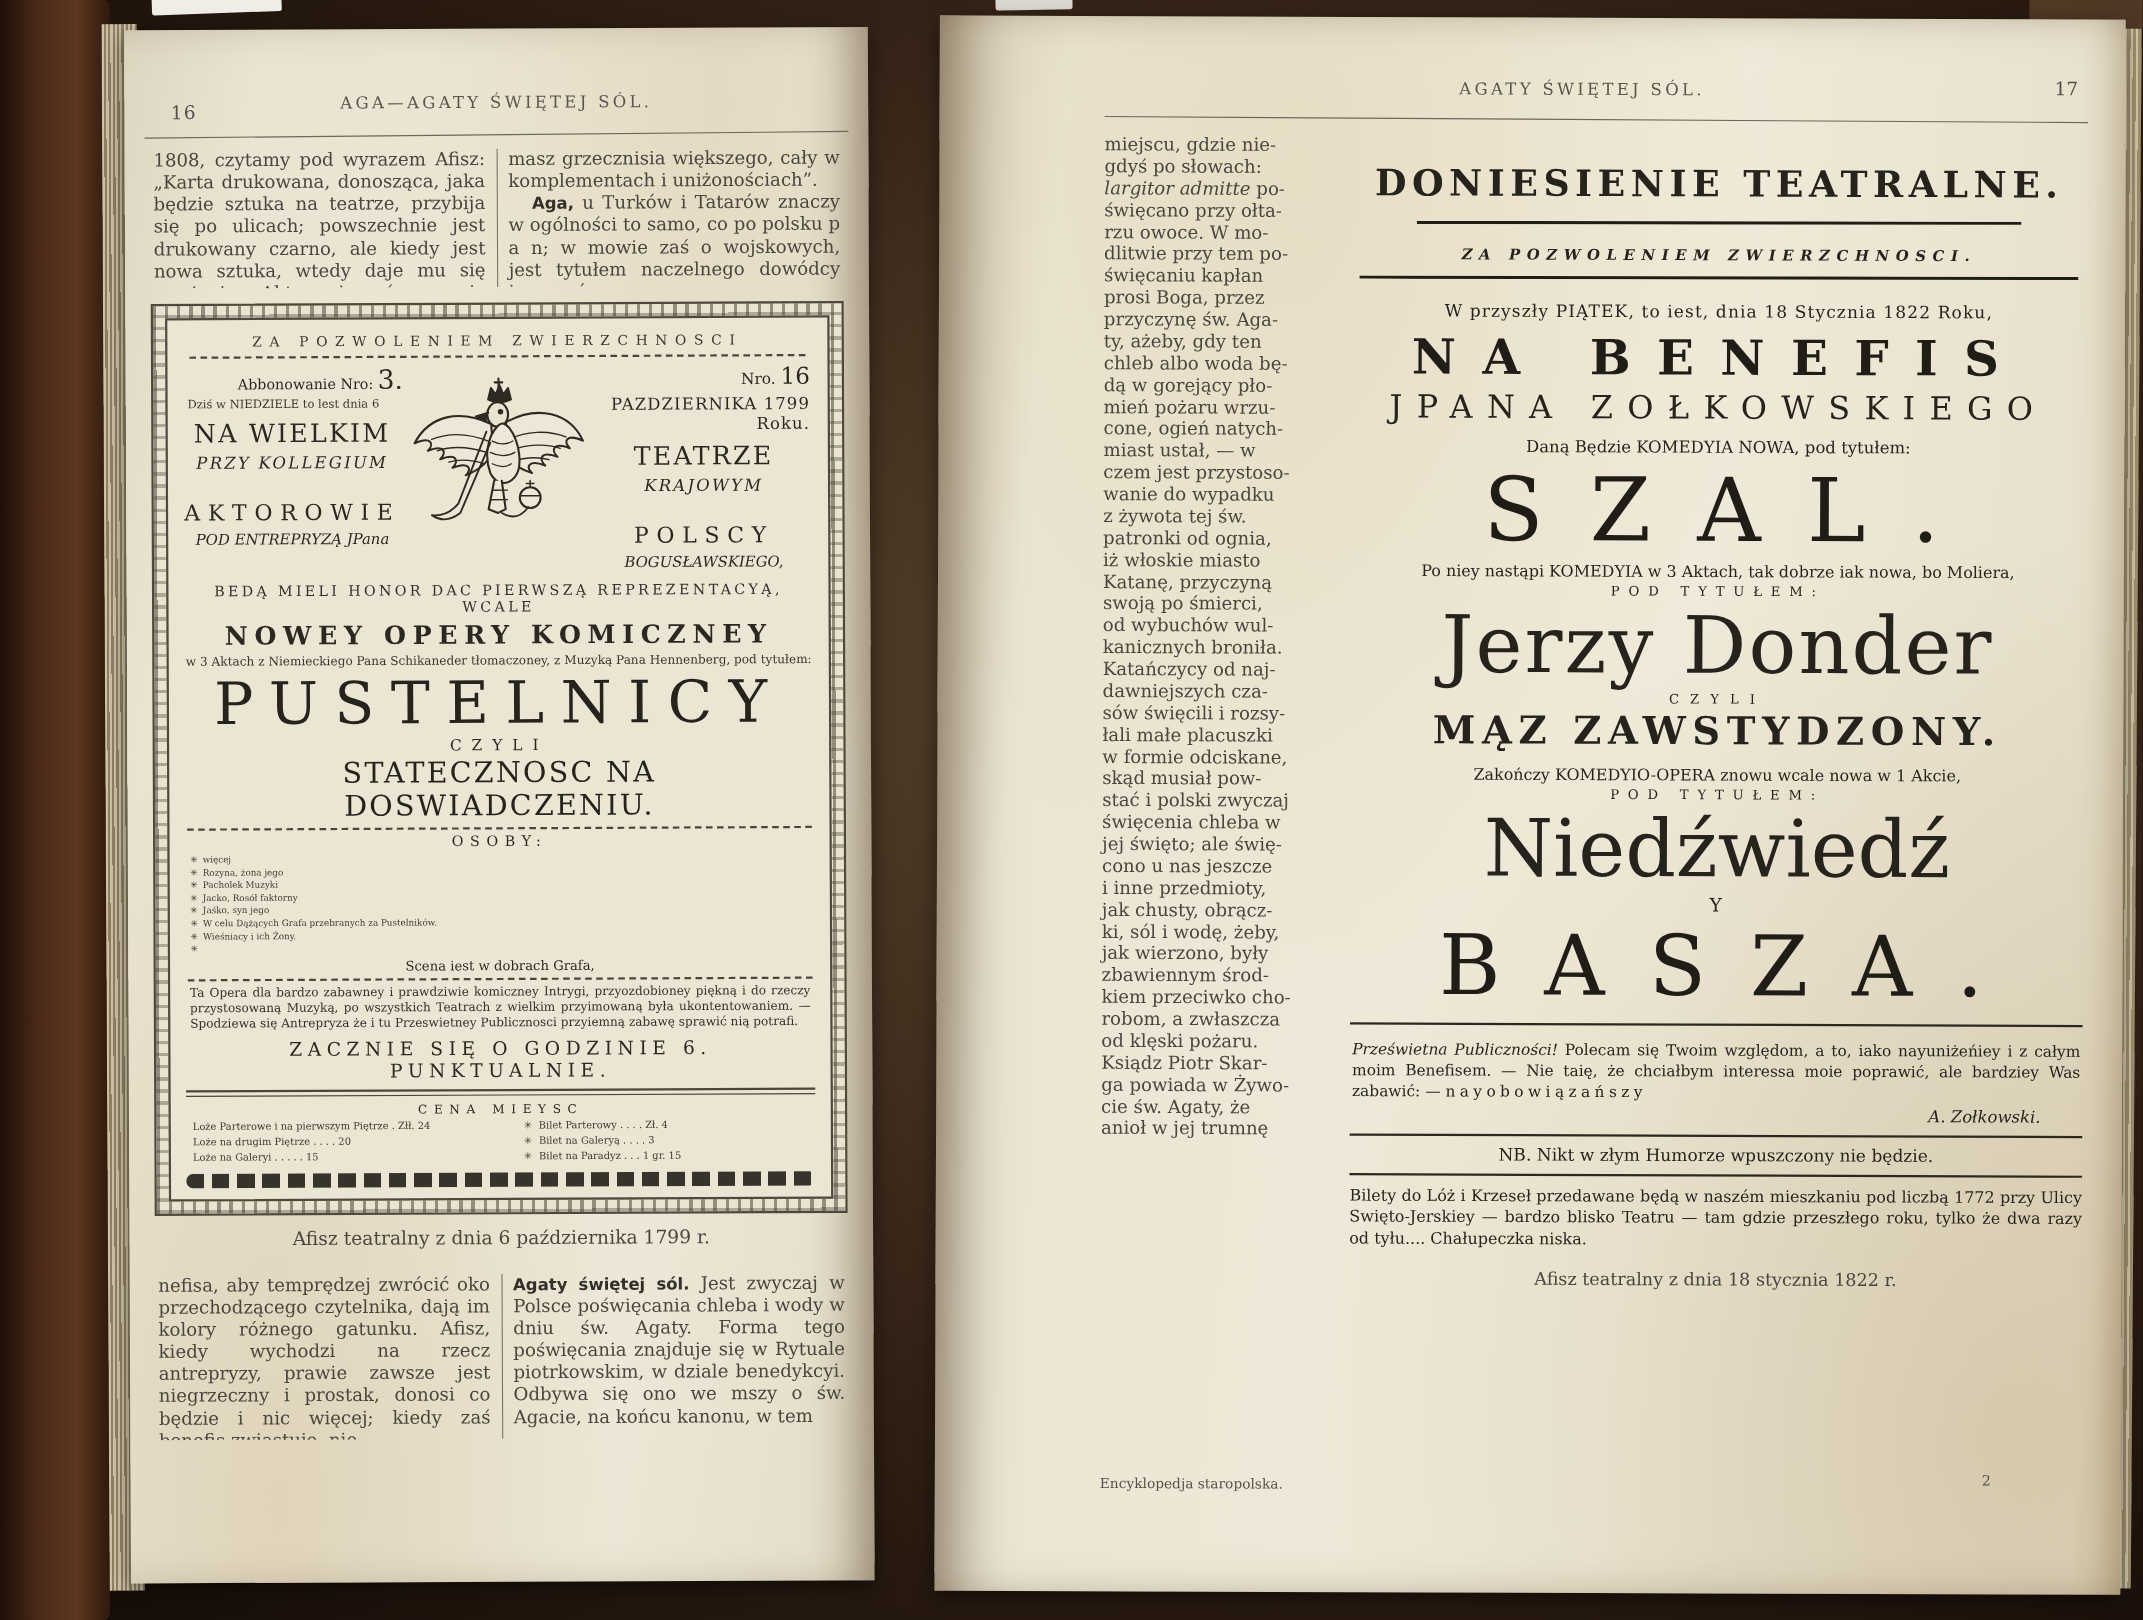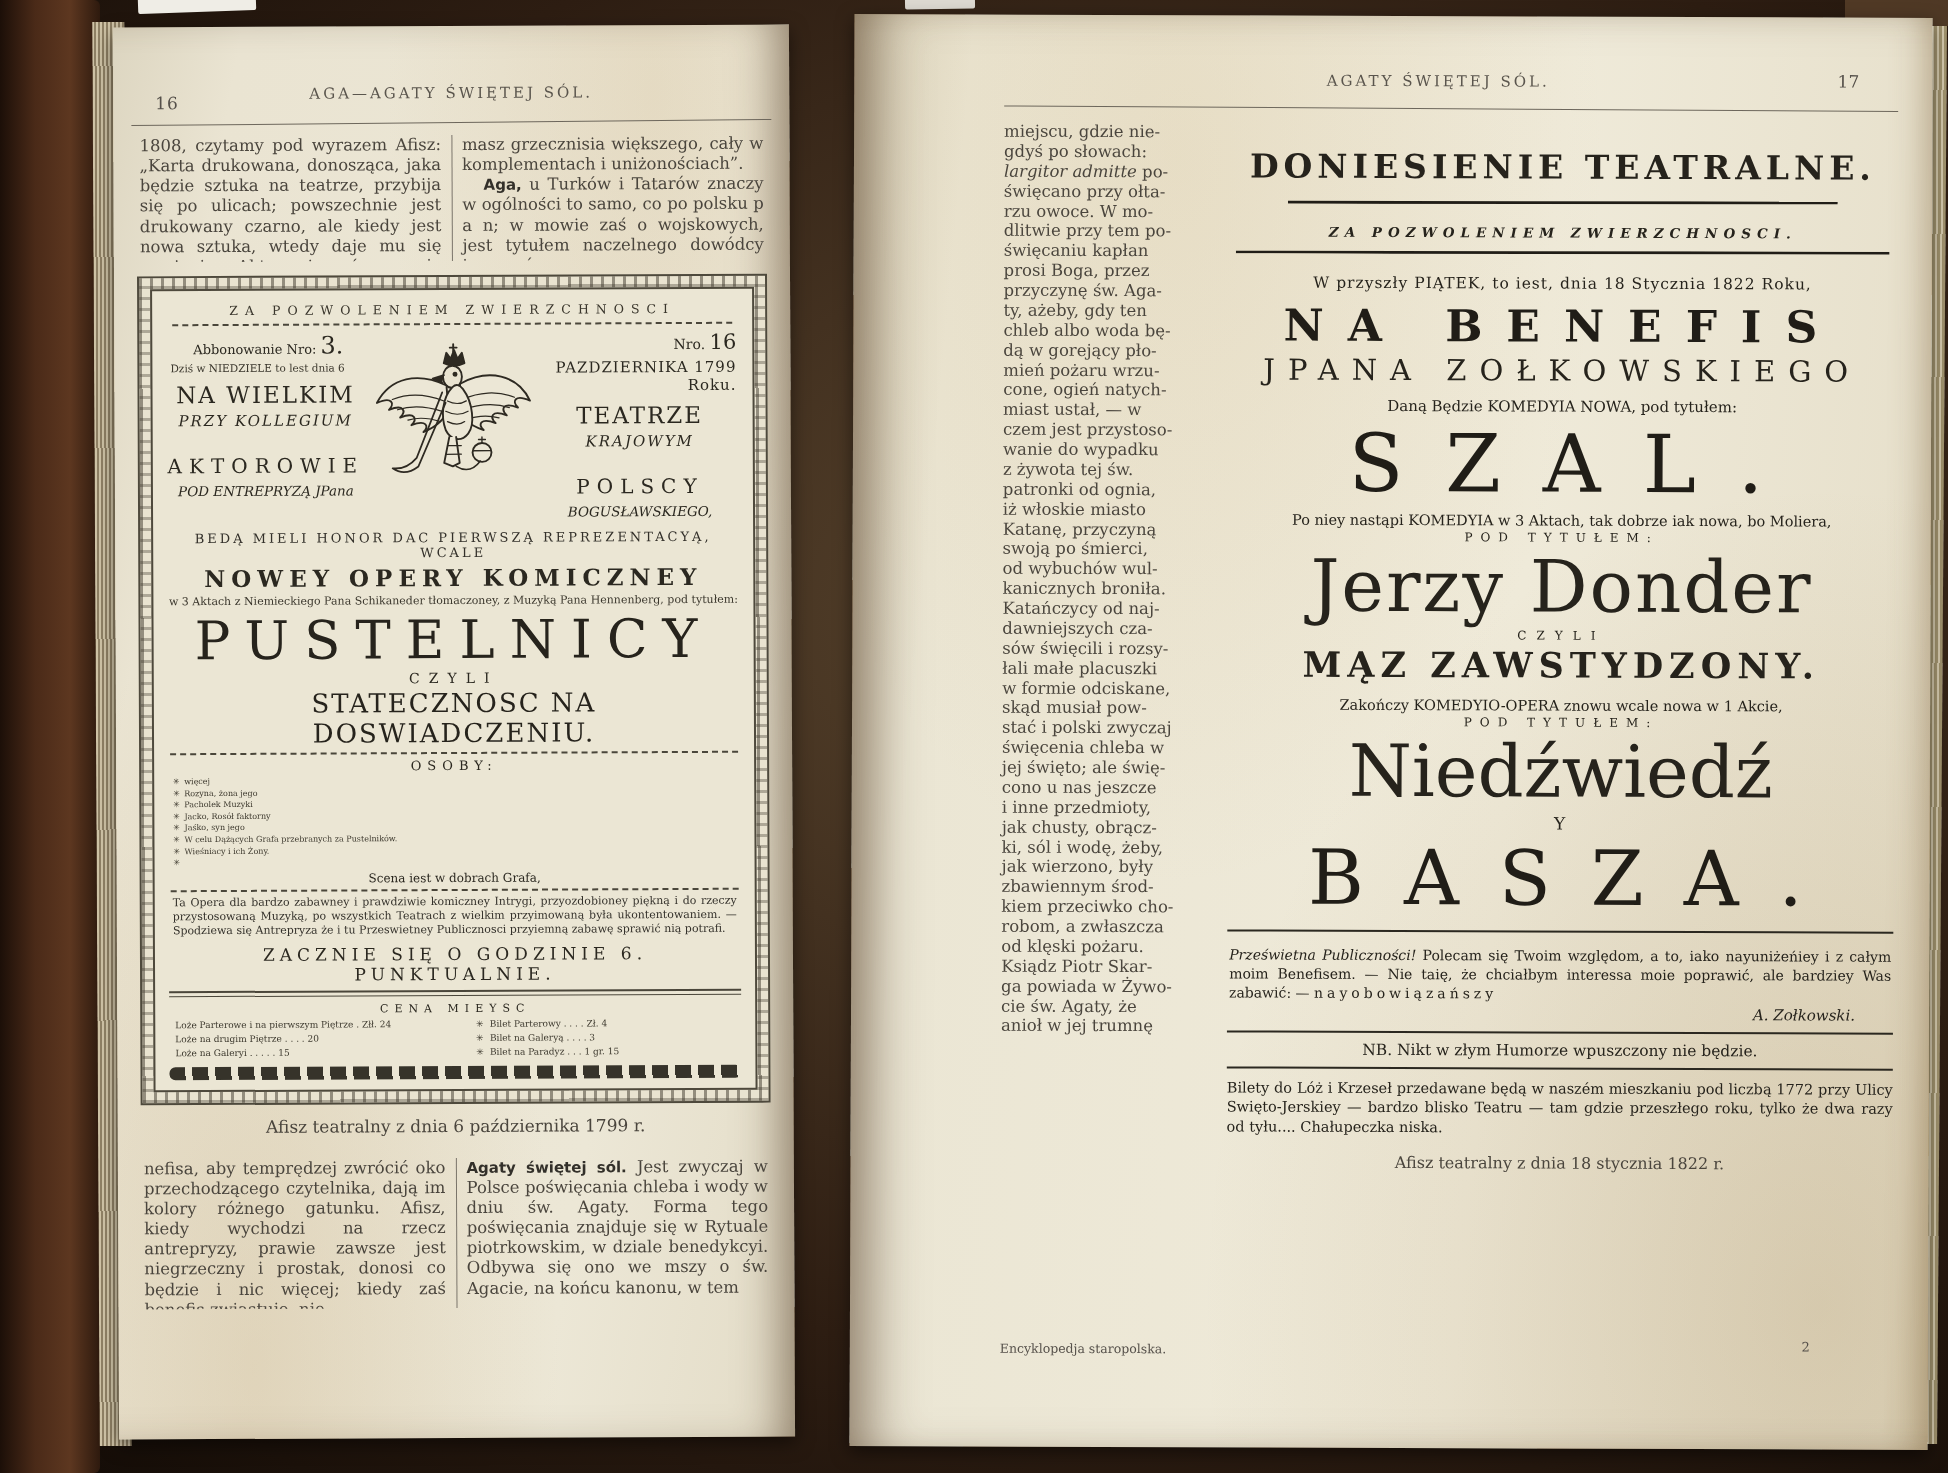--- a/index.html
+++ b/index.html
@@ -63,21 +63,21 @@
       repeating-linear-gradient(90deg, rgba(62,56,44,.5) 0 3px, rgba(62,56,44,0) 3px 11px),
       repeating-linear-gradient(0deg, rgba(62,56,44,.35) 0 3px, rgba(62,56,44,0) 3px 11px),
       #e9e3d0;}
   .poster1799{border:2px solid #4e493c;background:#ebe6d4;padding:10px 12px 8px;color:#2b2820;}
   .perm-line{ text-align:center;font-size:12.5px;letter-spacing:7px;color:#3a362c;
     border-bottom:2px dashed #4a463a;padding-bottom:6px;margin:2px 8px 6px;}
   .p-headrow{display:flex;align-items:flex-start;}
   .p-head-left{flex:1;text-align:center;}
   .p-head-right{flex:1;text-align:center;}
   .p-eagle{width:172px;flex:0 0 172px;}
-  .abbon{font-size:13px;text-align:center;padding-left:6px;}
+  .abbon{font-size:13px;text-align:right;padding-left:6px;}
   .abbon .big3{font-size:24px;}
   .smallline{font-size:10.5px;text-align:left;padding-left:6px;margin-top:2px;color:#3a362c;}
   .v1{font-size:23px;letter-spacing:2px;margin-top:8px;}
   .v2{font-style:italic;font-size:15px;letter-spacing:2px;margin-top:4px;}
   .v3{font-size:20px;letter-spacing:7px;margin-top:24px;}
   .v4{font-style:italic;font-size:13.5px;margin-top:5px;}
   .nro{font-size:14px;text-align:right;padding-right:4px;}
   .nro .n16{font-size:21px;}
   .dateline{font-size:15px;text-align:right;padding-right:4px;margin-top:4px;letter-spacing:1px;}
   .honor{font-size:13px;letter-spacing:3px;text-align:center;margin-top:10px;color:#33302a;}
@@ -105,21 +105,21 @@
   .chain{height:13px;margin:6px 2px 2px;
     background:repeating-linear-gradient(90deg,#36332a 0 16px, rgba(54,51,42,0) 16px 23px);
     border-radius:6px;}
   .caption{font-size:17px;text-align:center;color:#4a453d;margin:12px 0 0;}
   .bottom-cols{margin-top:22px;height:150px;overflow:hidden;}
 
   
   .rp-content{position:relative;width:100%;height:100%;box-sizing:border-box;}
   .rp-header{position:relative;height:92px;}
   .rp-running{position:absolute;left:150px;right:60px;top:56px;text-align:center;font-size:15px;letter-spacing:3px;color:#5a554d;}
-  .rp-pagenum{position:absolute;right:73px;top:54px;font-size:17px;color:#55504a;}
+  .rp-pagenum{position:absolute;right:43px;top:54px;font-size:17px;color:#55504a;}
   .head-rule.rp{margin-left:150px;margin-right:34px;transform:rotate(.15deg);}
   .rp-body{display:flex;padding:14px 34px 0 150px;gap:36px;}
   .narrow-col{flex:0 0 188px;font-size:16.5px;line-height:1.205;color:#4a453d;white-space:pre-line;}
   .narrow-col i{font-style:italic;}
   .rp-footer{position:absolute;left:150px;top:1326px;font-size:12.5px;color:#55504a;}
   .rp-sheetnum{position:absolute;right:118px;top:1322px;font-size:13px;color:#55504a;}
 
   .poster1822{flex:1;color:#26231c;text-align:center;}
   .don-title{font-size:33px;font-weight:bold;letter-spacing:5px;margin-top:24px;font-family:"DejaVu Serif","Liberation Serif",serif;}
   .ink-rule{height:4px;background:#201d17;margin:14px 60px 0;clip-path:polygon(0 30%,100% 0,100% 70%,0 100%);}

